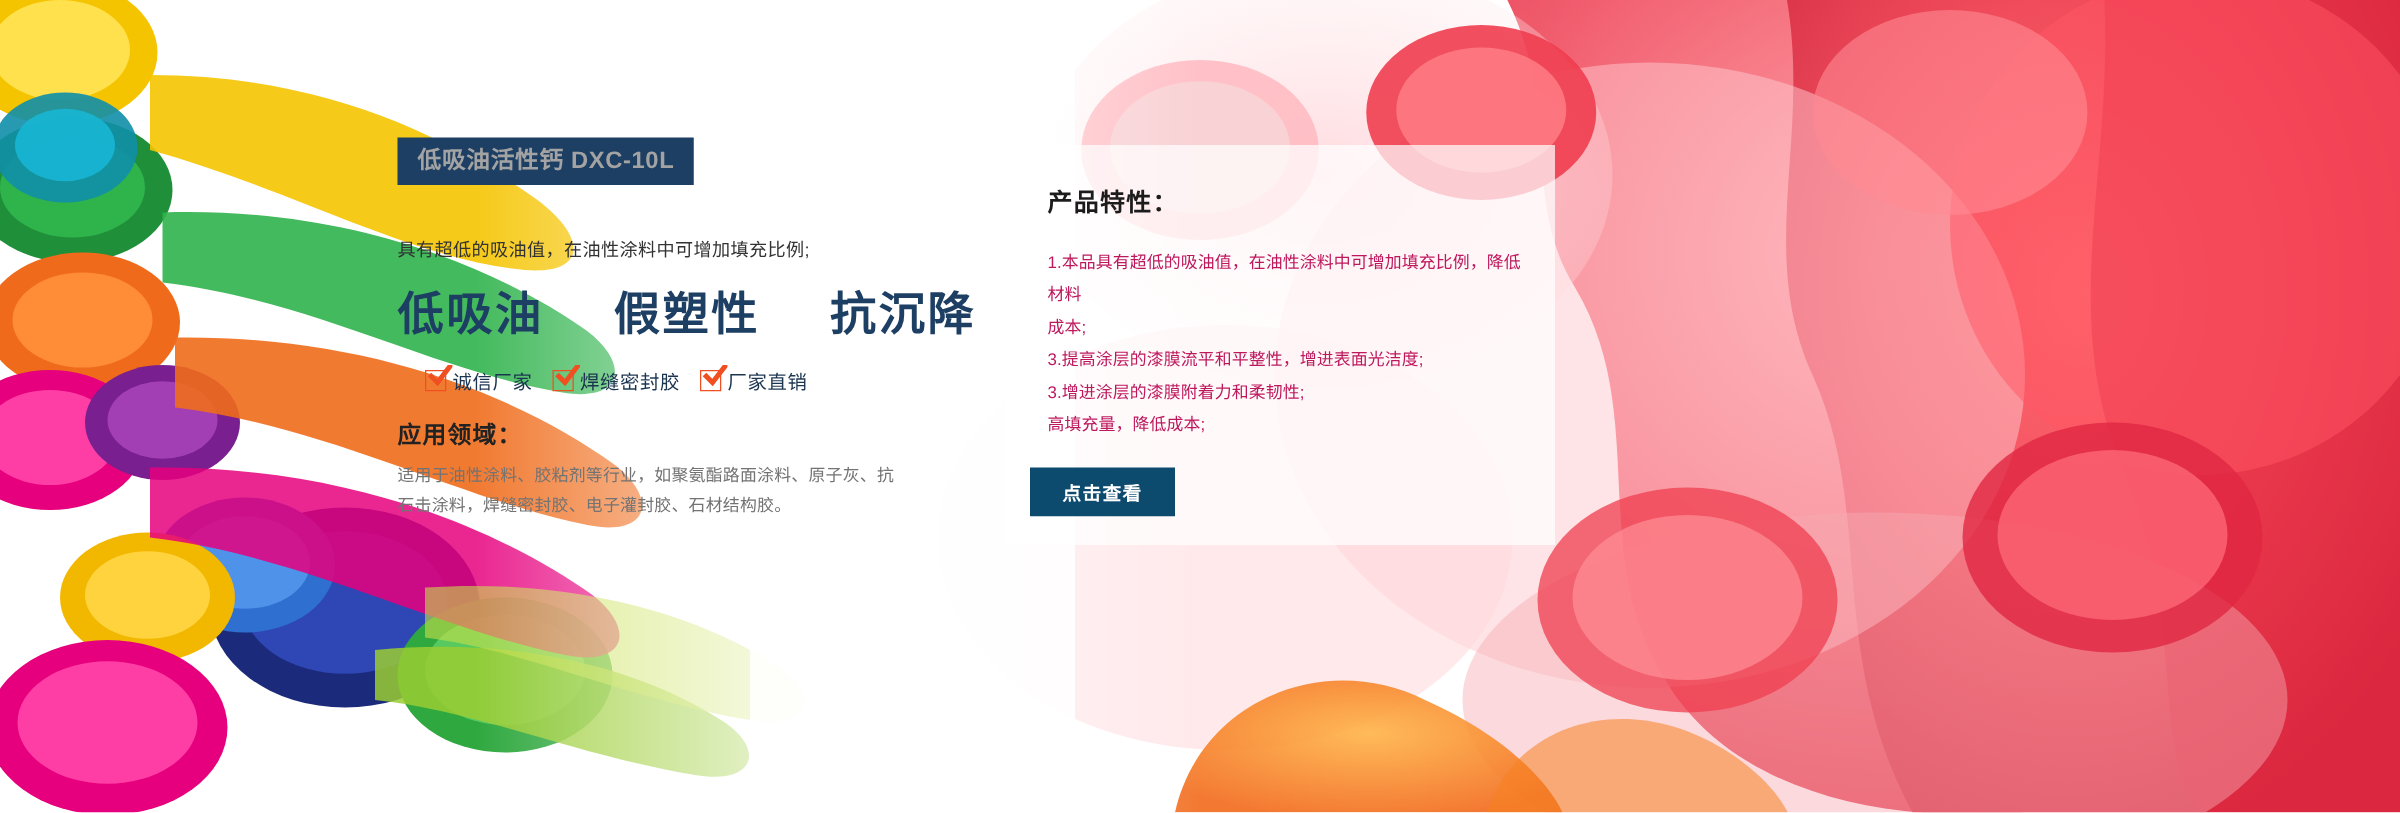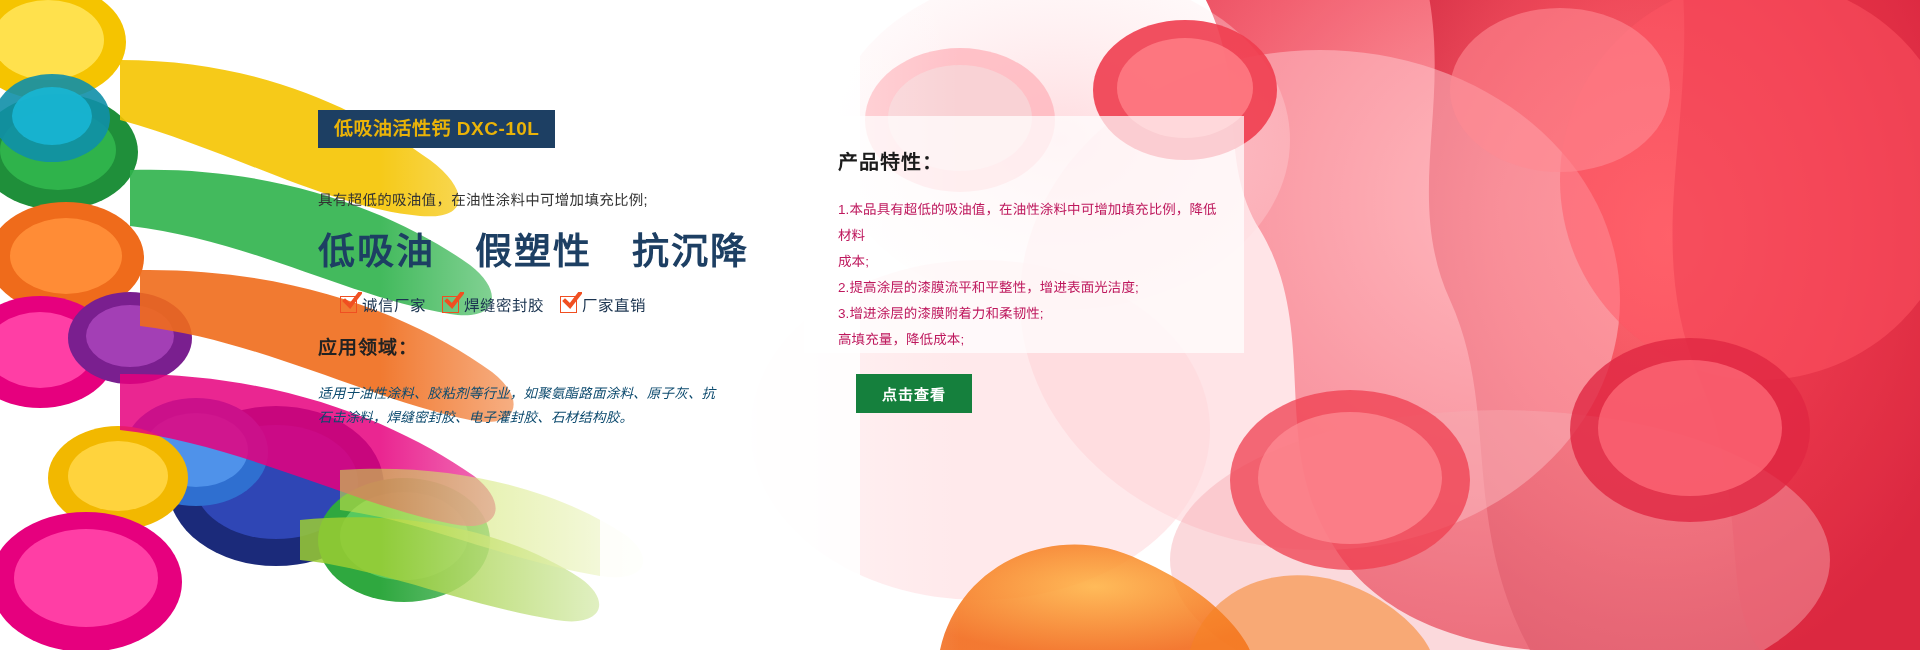--- a/index.html
+++ b/index.html
@@ -11,31 +11,31 @@
   .banner{position:relative;width:1920px;height:650px;overflow:hidden;background:#fff;}
 
   
   .bg{position:absolute;inset:0;overflow:hidden;}
   .bg svg{position:absolute;inset:0;width:1920px;height:650px;}
 
   
   .left-block{position:absolute;left:318px;top:110px;width:420px;}
 
   .title-badge{
-    display:inline-block;background:#1d3f63;color:#eab308;
+    display:inline-block;background:#1d3f63;color:#a3a3a3;
     font-size:19px;font-weight:bold;letter-spacing:.5px;
     padding:9px 16px 10px 16px;line-height:1;
     white-space:nowrap;
   }
   .tagline{
     margin-top:40px;font-size:14.5px;color:#333333;letter-spacing:.3px;
     white-space:nowrap;
   }
   .keywords{
-    margin-top:12px;display:flex;gap:40px;align-items:baseline;
+    margin-top:12px;display:flex;gap:56px;align-items:baseline;
     color:#1d3f63;font-size:37px;font-weight:bold;letter-spacing:2px;
     font-family:"DejaVu Serif","Liberation Serif",serif;
     white-space:nowrap;
   }
   .checks{
     margin-top:18px;margin-left:22px;display:flex;gap:16px;align-items:flex-end;
     white-space:nowrap;
     font-family:Liberation Mono, monospace;
   }
   .check-item{display:flex;align-items:center;gap:5px;}
@@ -45,39 +45,38 @@
   }
   .check-box .tick{
     position:absolute;left:1px;top:-5px;width:20px;height:18px;display:block;
   }
   .check-label{font-size:15.5px;color:#1b3450;letter-spacing:.5px;}
 
   .section-title{
     margin-top:16px;font-size:19px;font-weight:bold;color:#222222;letter-spacing:1px;
   }
   .section-desc{
-    margin-top:23px;font-size:13.5px;color:#0c4a6e;line-height:1.75;width:400px;
+    margin-top:9px;font-size:13.5px;color:#737373;line-height:1.75;width:400px;
     letter-spacing:.2px;
-    font-style:italic;
   }
 
   
   .panel{
-    position:absolute;left:804px;top:116px;width:440px;height:237px;
+    position:absolute;left:804px;top:116px;width:440px;height:320px;
     background:rgba(255,255,255,0.72);
   }
   .panel-inner{padding:30px 26px 0 34px;}
   .panel-title{font-size:20px;font-weight:bold;color:#1c1c1c;letter-spacing:1px;}
   .feature-list{margin-top:22px;}
   .feature-line{
     font-size:13.5px;color:#be185d;line-height:1.92;letter-spacing:.1px;
   }
   .cta{
-    position:absolute;left:52px;top:258px;
-    display:inline-block;background:#15803d;color:#ffffff;
+    position:absolute;left:20px;top:258px;
+    display:inline-block;background:#0c4a6e;color:#ffffff;
     font-size:15px;font-weight:bold;letter-spacing:1px;
     padding:9px 26px;border:none;cursor:pointer;
   }
 </style>
 </head>
 <body>
 
 <div class="banner">
 
   <div class="bg">
@@ -235,21 +234,21 @@
     <div class="section-desc">适用于油性涂料、胶粘剂等行业，如聚氨酯路面涂料、原子灰、抗石击涂料，焊缝密封胶、电子灌封胶、石材结构胶。</div>
   </div>
 
   <div class="panel">
     <div class="panel-inner">
       <div class="panel-title">产品特性：</div>
 
       <div class="feature-list">
         <div class="feature-line">1.本品具有超低的吸油值，在油性涂料中可增加填充比例，降低材料</div>
         <div class="feature-line">成本;</div>
-        <div class="feature-line">2.提高涂层的漆膜流平和平整性，增进表面光洁度;</div>
+        <div class="feature-line">3.提高涂层的漆膜流平和平整性，增进表面光洁度;</div>
         <div class="feature-line">3.增进涂层的漆膜附着力和柔韧性;</div>
         <div class="feature-line">高填充量，降低成本;</div>
       </div>
     </div>
 
     <button class="cta">点击查看</button>
   </div>
 
 </div>
 

